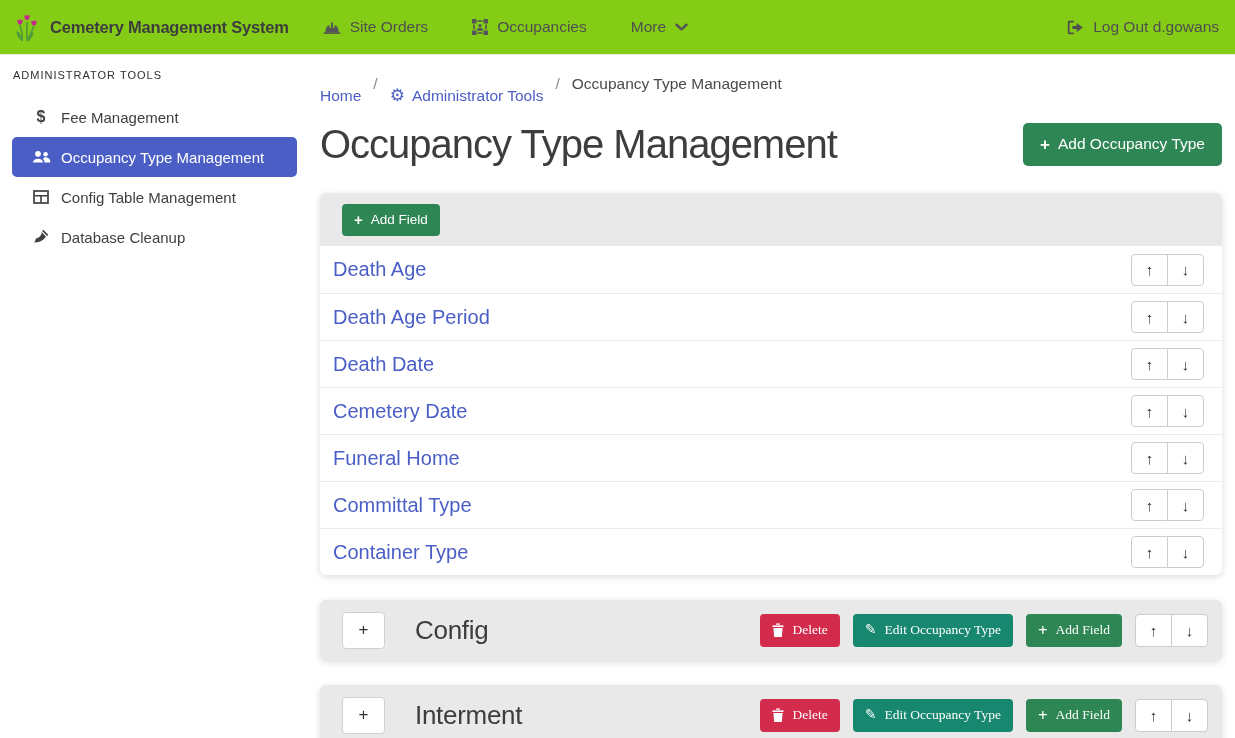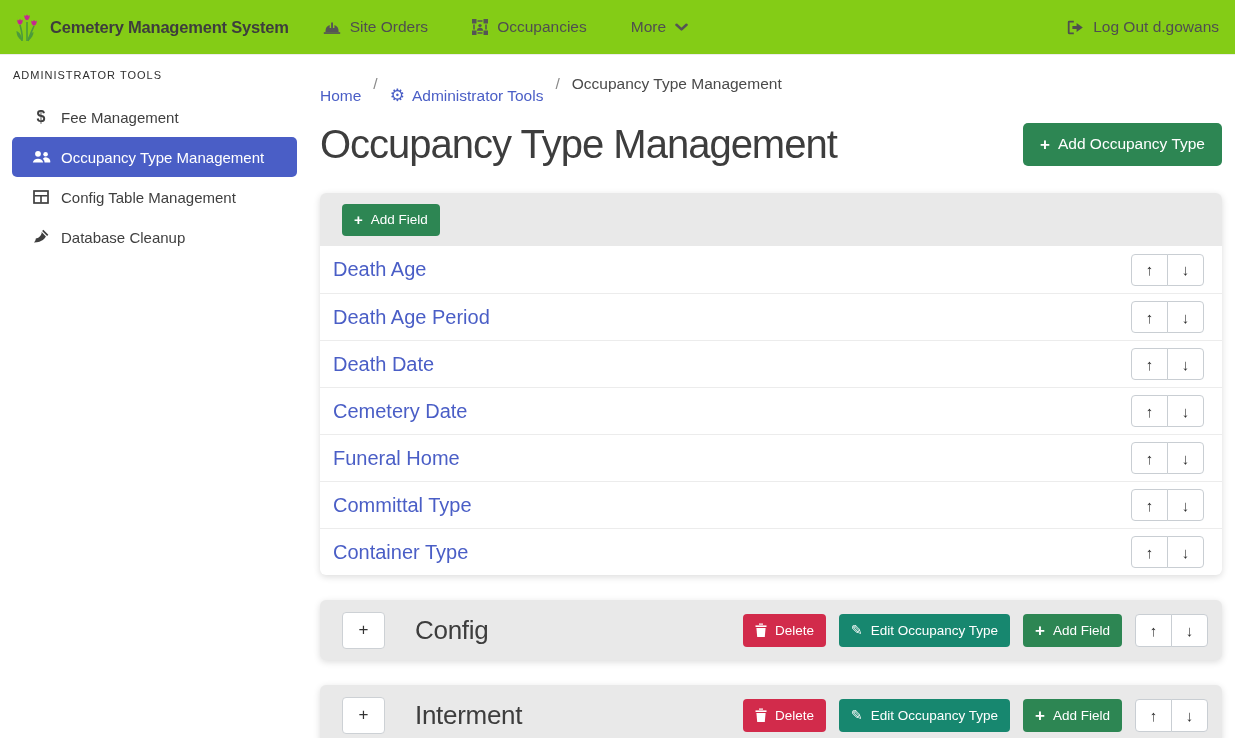--- a/index.html
+++ b/index.html
@@ -104,21 +104,21 @@
     box-shadow:0 2px 7px rgba(0,0,0,0.14);
     display:flex;align-items:center;padding:0 14px 0 22px;
   }
   .expand-btn{
     width:43px;height:37px;background:#fff;border:1px solid #cdd1d5;border-radius:4px;
     display:inline-flex;align-items:center;justify-content:center;
     font-size:17px;color:#333;cursor:pointer;font-family:inherit;
   }
   .section-title{margin-left:30px;font-size:26px;font-weight:500;color:#3d3d3d;letter-spacing:-0.3px;}
   .section-actions{margin-left:auto;display:flex;align-items:center;gap:13px;}
-  .btn-bar{height:33px;padding:0 12px;font-size:13.5px;border-radius:4px;}
+  .btn-bar{height:33px;padding:0 12px;font-size:13.5px;border-radius:4px;font-family:Liberation Serif, serif;}
   .icn svg{display:block;}
 </style>
 </head>
 <body>
 
 <div class="navbar">
   <div class="brand">
     <span class="icn">
       <svg width="26" height="30" viewBox="0 0 26 30">
         <path d="M8 29 C9 22 7 17 6 13" stroke="#4c9a3c" stroke-width="1.6" fill="none"></path>

